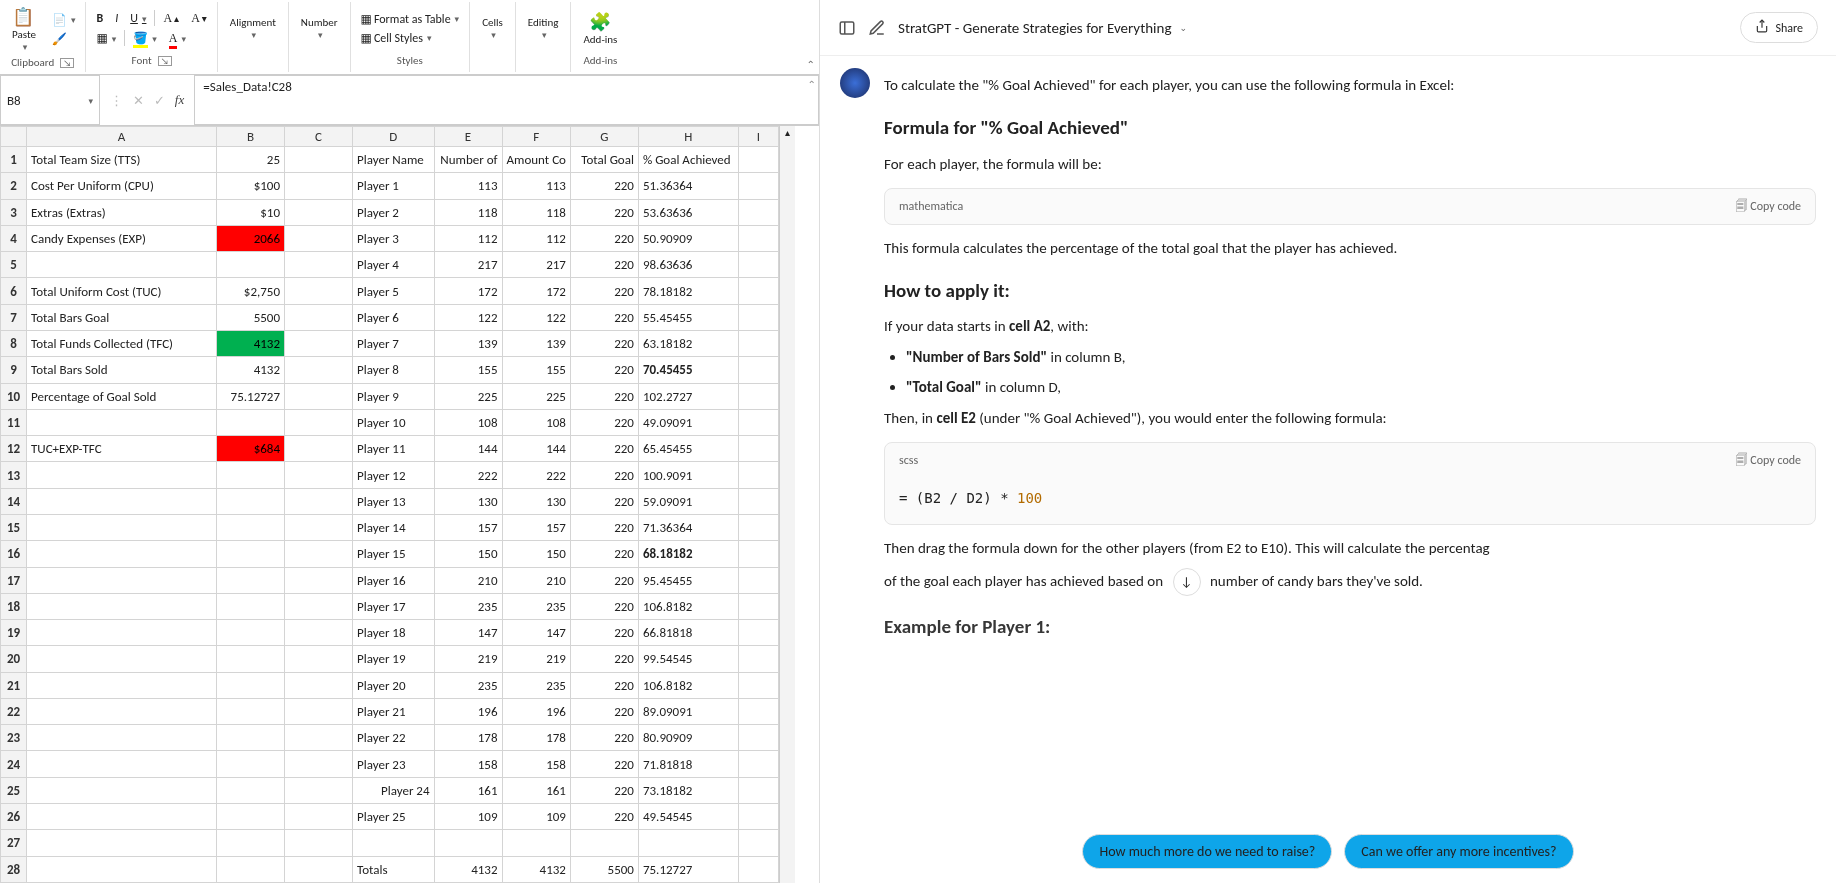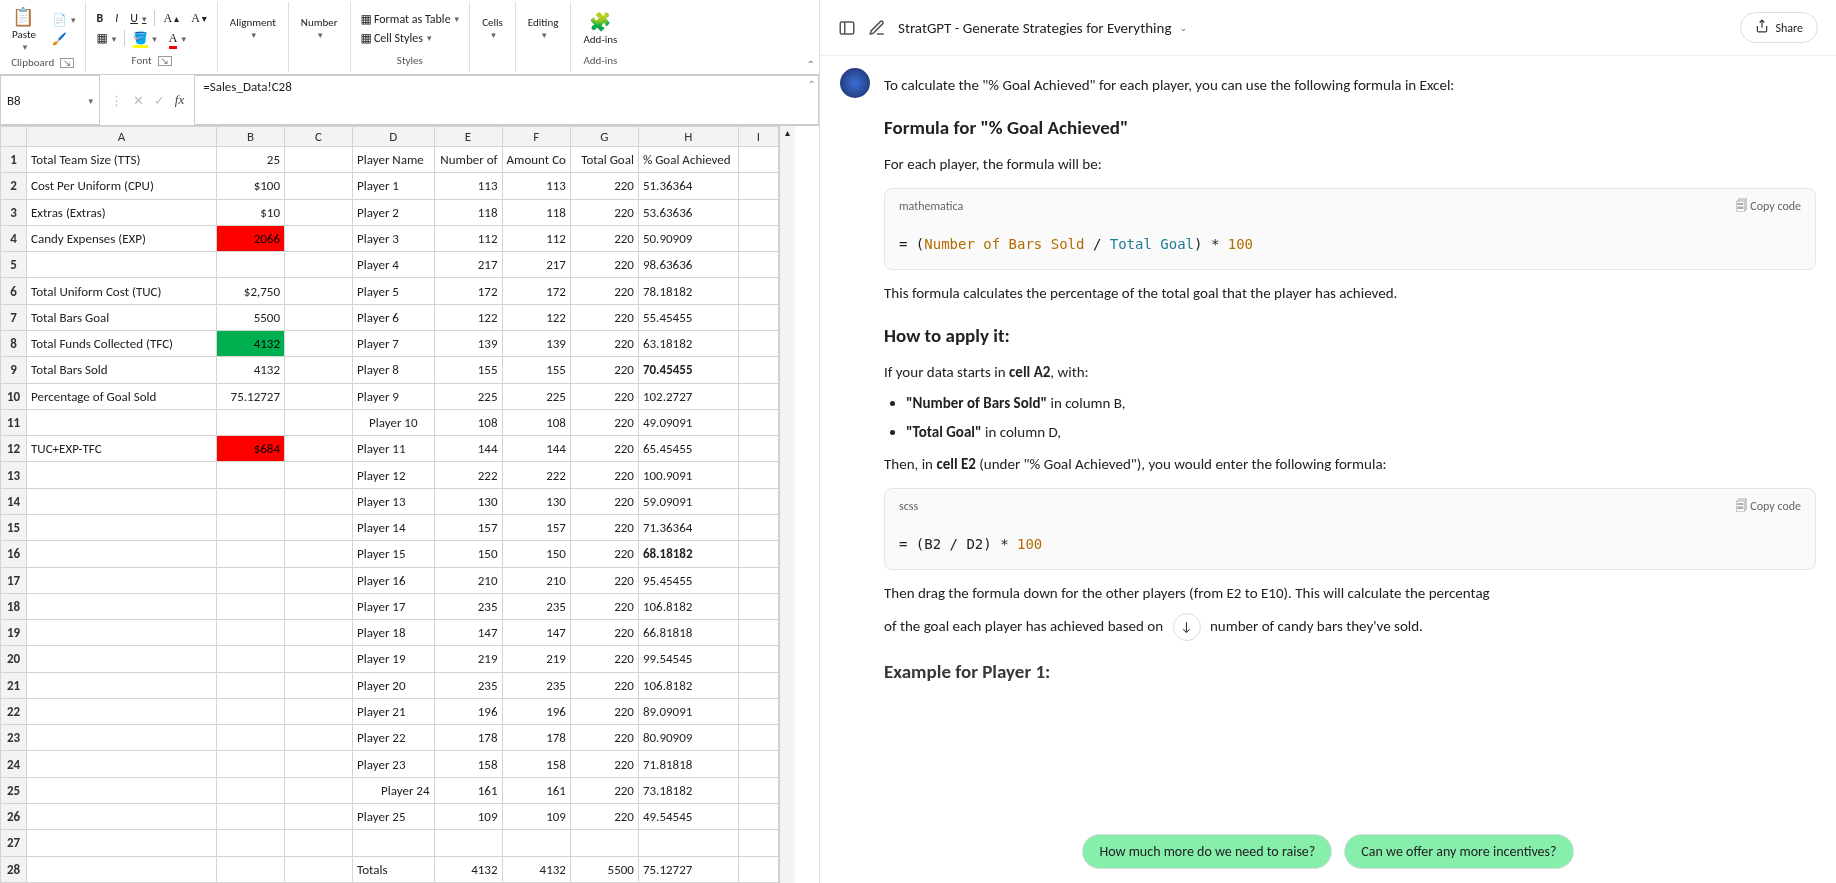--- a/index.html
+++ b/index.html
@@ -53,21 +53,21 @@
 .content{flex:1;font-size:15px;line-height:1.55;}
 .content h2{font-size:19px;font-weight:700;margin:16px 0 10px 0;}
 .content p{margin:8px 0;}
 .content ul{margin:8px 0 8px 22px;}
 .content li{margin:6px 0;}
 .codeblock{border:1px solid #e5e5e5;border-radius:8px;margin:12px 0;background:#fafafa;overflow:hidden;}
 .codehead{display:flex;justify-content:space-between;padding:8px 14px;font-size:12px;color:#666;}
 .codebody{padding:10px 14px 14px 14px;font-family:Consolas,monospace;font-size:14px;white-space:pre;}
 .tok-kw{color:#b26b00;} .tok-id{color:#1f7a99;} .tok-num{color:#b26b00;}
 .suggestions{position:absolute;bottom:14px;left:0;right:0;display:flex;gap:12px;justify-content:center;}
-.sugpill{border:1px solid #ddd;border-radius:20px;padding:8px 16px;font-size:14px;background:#86efac;}
+.sugpill{border:1px solid #ddd;border-radius:20px;padding:8px 16px;font-size:14px;background:#0ea5e9;}
 .downarrow{position:absolute;width:28px;height:28px;border:1px solid #ddd;border-radius:50%;display:flex;align-items:center;justify-content:center;background:#fff;font-size:13px;}
 .iconbox{width:18px;height:18px;display:inline-flex;align-items:center;justify-content:center;}
 </style>
 </head>
 <body>
 
 <div class="left">
 
   <div class="ribbon" style="position:relative;">
 
@@ -338,21 +338,21 @@
     <td class="colF">225</td>
     <td class="colG">220</td>
     <td class="colH" style="text-align:left;">102.2727</td>
     <td class="colI"></td>
   </tr>
           <tr>
     <th class="rh">11</th>
     <td class="colA"></td>
     <td class="colB"></td>
     <td class="colC"></td>
-    <td class="colD" style="text-align:center;">Player 10</td>
+    <td class="colD" style="text-align:left;">Player 10</td>
     <td class="colE">108</td>
     <td class="colF">108</td>
     <td class="colG">220</td>
     <td class="colH" style="text-align:left;">49.09091</td>
     <td class="colI"></td>
   </tr>
           <tr>
     <th class="rh">12</th>
     <td class="colA">TUC+EXP-TFC</td>
     <td class="colB red">$684</td>
@@ -596,21 +596,20 @@
       <div class="avatar"></div>
       <div class="content">
         <p>To calculate the "% Goal Achieved" for each player, you can use the following formula in Excel:</p>
         <h2>Formula for "% Goal Achieved"</h2>
         <p>For each player, the formula will be:</p>
         <div class="codeblock">
           <div class="codehead">
             <span>mathematica</span>
             <span>🗐 <span>Copy code</span></span>
           </div>
-          <div class="codebody"><span>= (</span><span class="tok-kw">Number of Bars Sold</span><span> / </span><span class="tok-id">Total Goal</span><span>) * </span><span class="tok-num">100</span></div>
         </div>
         <p>This formula calculates the percentage of the total goal that the player has achieved.</p>
         <h2>How to apply it:</h2>
         <p><span>If your data starts in </span><b>cell A2</b><span>, with:</span></p>
         <ul>
           <li><b>"Number of Bars Sold"</b><span> in column B,</span></li>
           <li><b>"Total Goal"</b><span> in column D,</span></li>
         </ul>
         <p><span>Then, in </span><b>cell E2</b><span> (under "% Goal Achieved"), you would enter the following formula:</span></p>
         <div class="codeblock">

